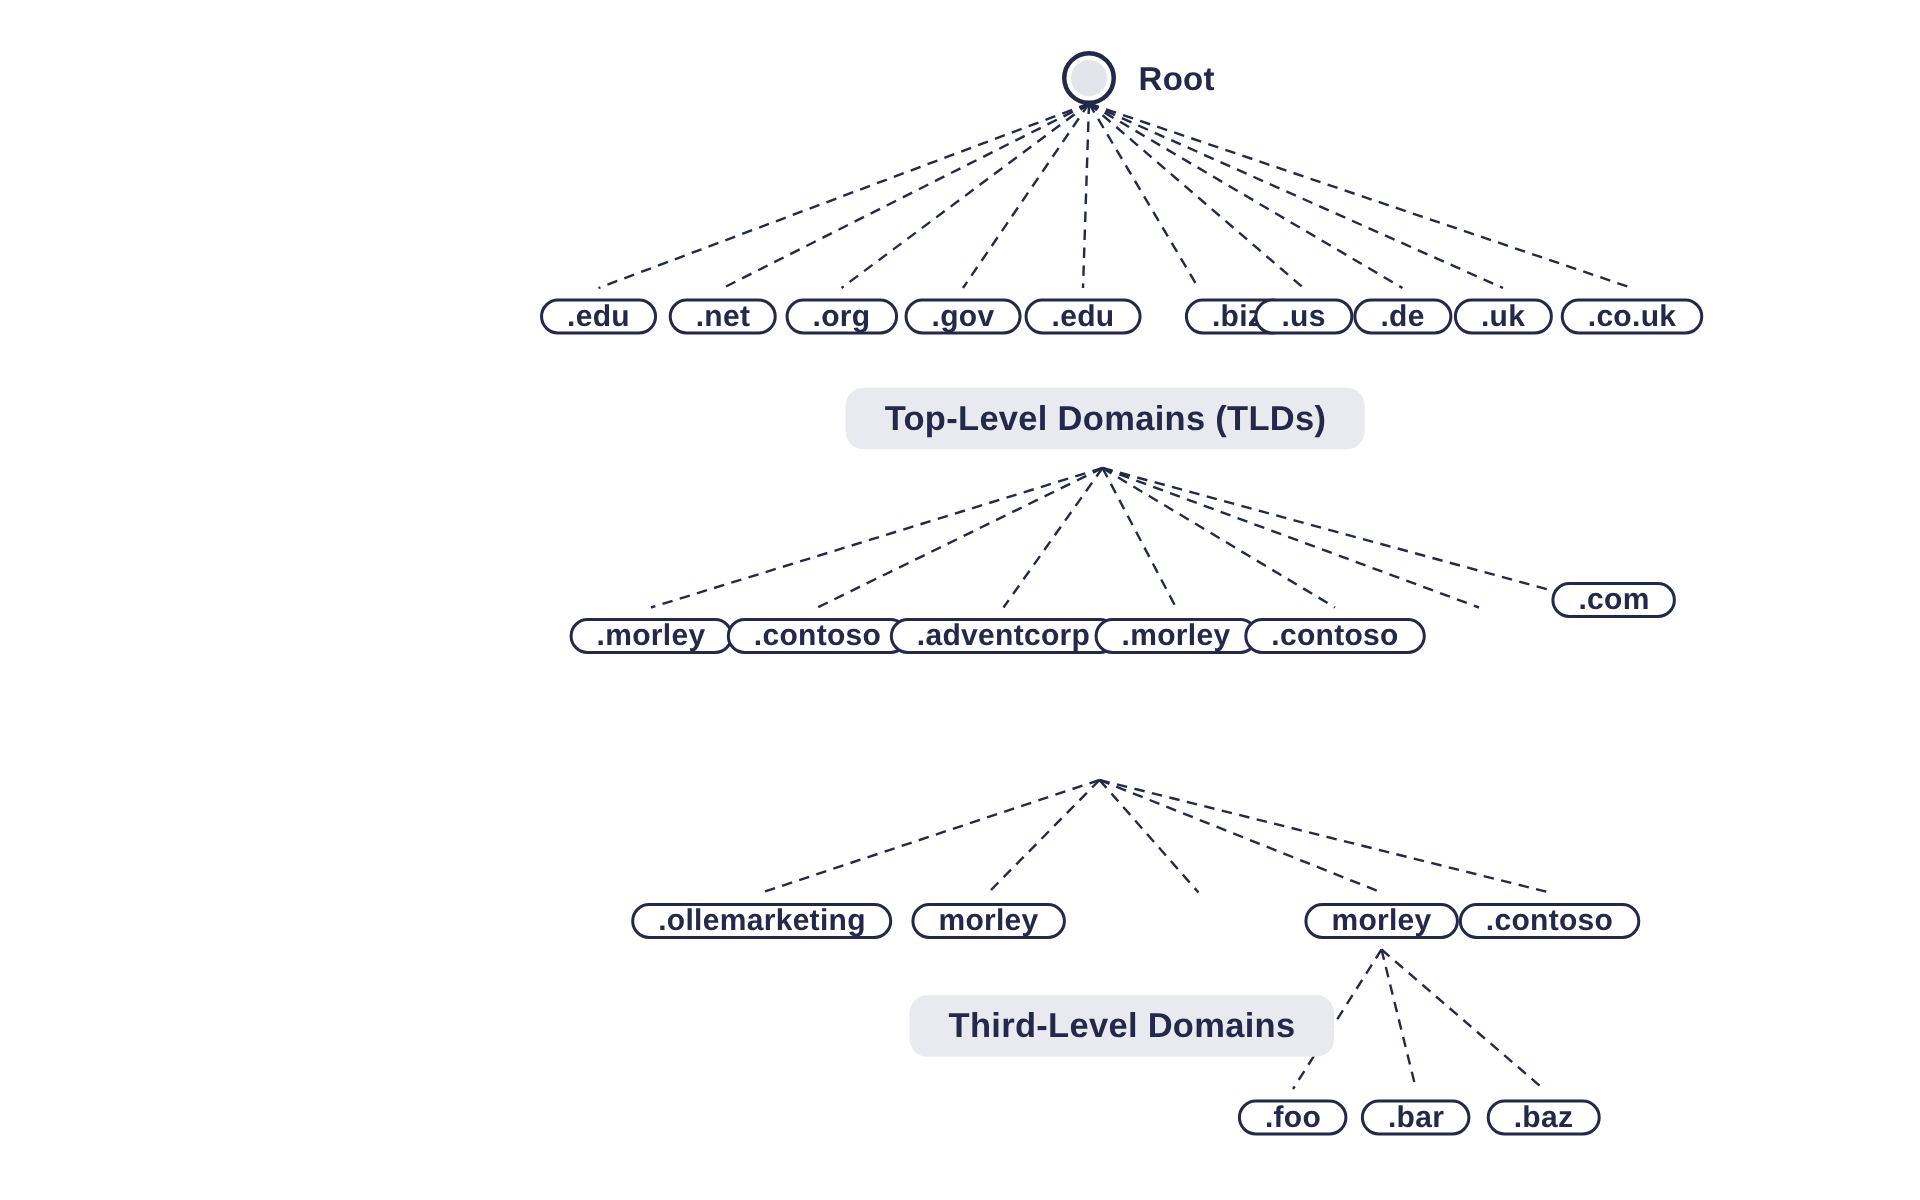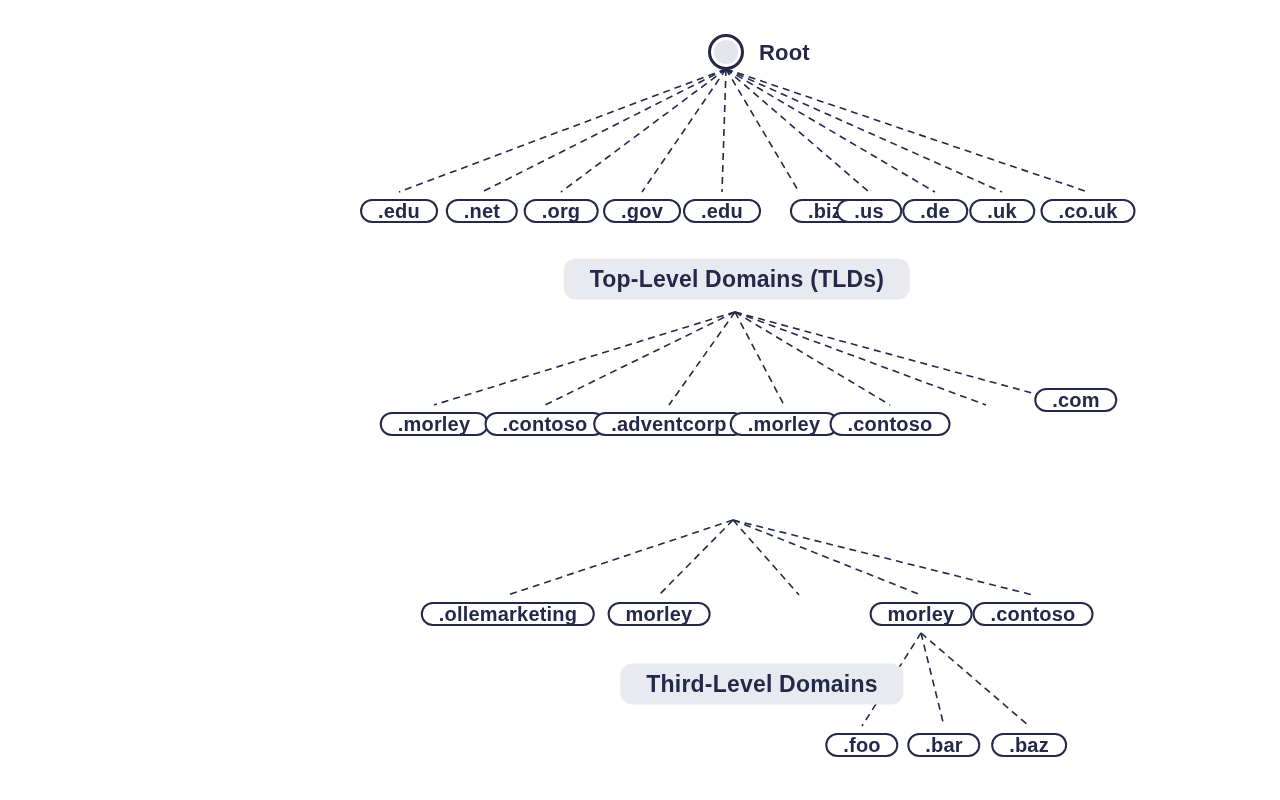--- a/index.html
+++ b/index.html
@@ -145,19 +145,19 @@
   <div class="node" style="left:676px;top:424px;">.morley</div>
   <div class="node" style="left:782px;top:424px;">.contoso</div>
   <div class="node" style="left:968px;top:400px;">.com</div>
 
 
   <div class="node" style="left:400px;top:614px;">.ollemarketing</div>
   <div class="node" style="left:551px;top:614px;">morley</div>
   <div class="node" style="left:813px;top:614px;">morley</div>
   <div class="node" style="left:925px;top:614px;">.contoso</div>
 
-  <div class="caption" style="left:654px;top:684px;">Third-Level Domains</div>
+  <div class="caption" style="left:640px;top:684px;">Third-Level Domains</div>
 
   <div class="node" style="left:754px;top:745px;">.foo</div>
   <div class="node" style="left:836px;top:745px;">.bar</div>
   <div class="node" style="left:921px;top:745px;">.baz</div>
 
 </div>
 
 </body></html>

